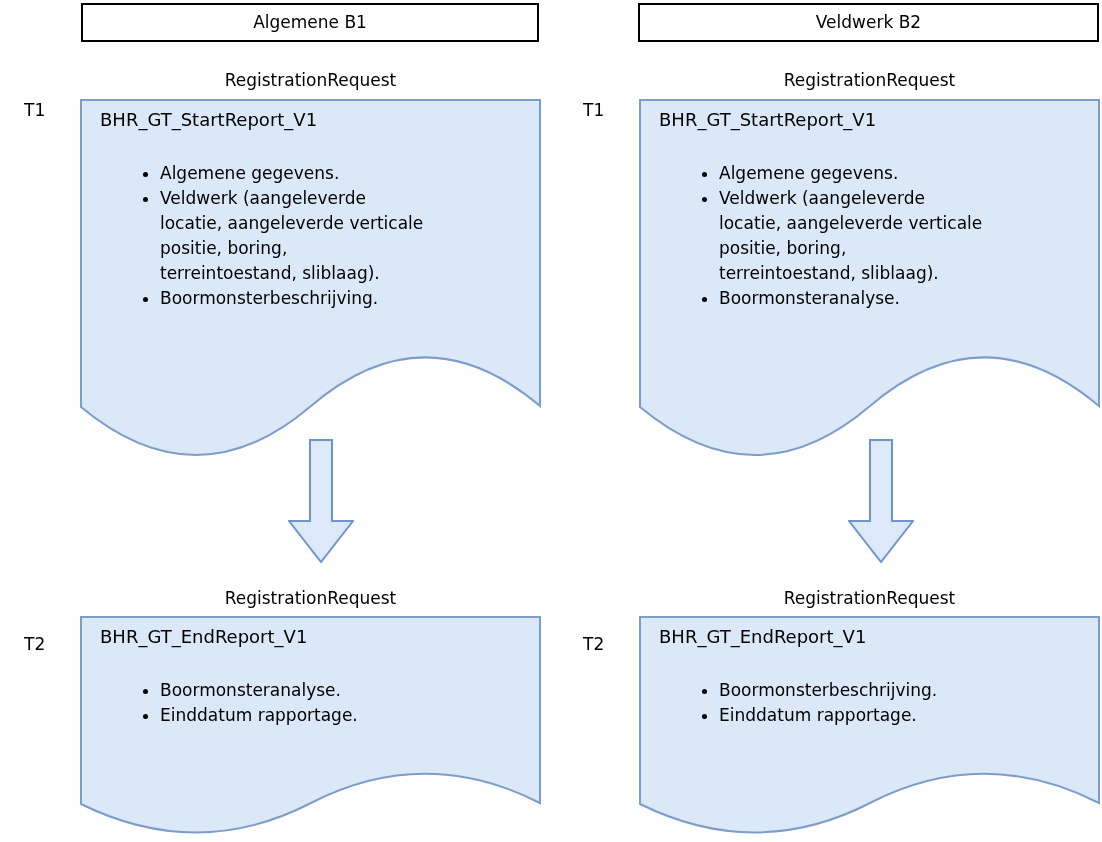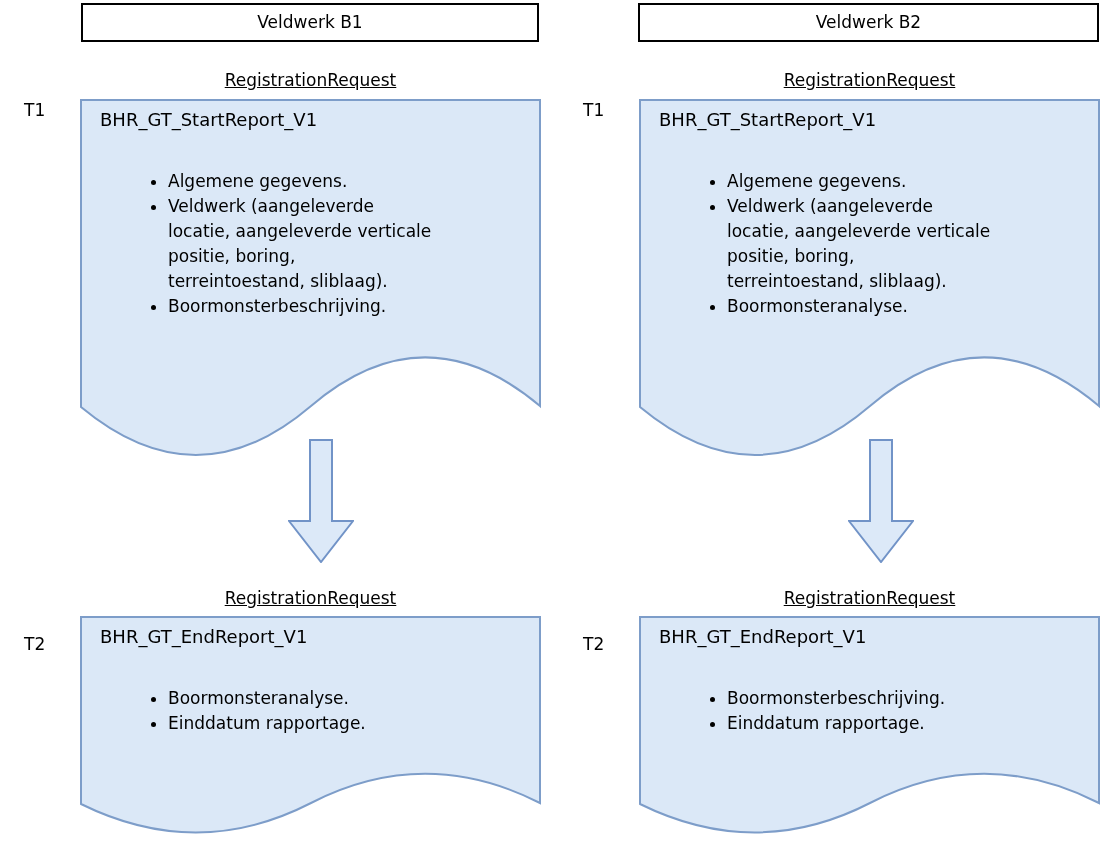--- a/index.html
+++ b/index.html
@@ -26,21 +26,20 @@
     line-height: 34px;
   }
   .c1 .hdr { left: 81px;  width: 458px; }
   .c2 .hdr { left: 638px; width: 461px; }
 
   .reqlabel {
     position: absolute;
     width: 461px;
     text-align: center;
     font-size: 17px;
-    text-decoration: underline;
   }
   .c1 .reqlabel { left: 80px; }
   .c2 .reqlabel { left: 639px; }
   .req-t1 { top: 70px; }
   .req-t2 { top: 588px; }
 
   .tlabel { position: absolute; font-size: 17px; }
   .c1 .tlabel { left: 24px; }
   .c2 .tlabel { left: 583px; }
   .t1 { top: 100px; }
@@ -66,21 +65,21 @@
     font-size: 18px;
     white-space: nowrap;
     margin-left: 16px;
   }
 
   .doc-bullets {
     position: absolute;
     left: 0;
     top: 62px;
     width: 385px;
-    margin: 8px;
+    margin: 0;
     padding: 0 0 0 80px;
     list-style: disc outside;
     font-size: 17px;
     line-height: 25px;
   }
   .doc-bullets li { white-space: pre-line; }
 
   .arrow { position: absolute; top: 439px; }
   .c1 .arrow { left: 288px; }
   .c2 .arrow { left: 848px; }
@@ -90,21 +89,21 @@
     stroke-width: 2;
     stroke-linejoin: miter;
   }
 </style>
 </head>
 <body>
 
 <div id="canvas">
 
   <div class="col c1">
-    <div class="hdr">Veldwerk B1</div>
+    <div class="hdr">Algemene B1</div>
 
     <div class="reqlabel req-t1">RegistrationRequest</div>
     <div class="tlabel t1">T1</div>
 
     <div class="docbox doc-top">
       <svg class="doc-shape" width="461" height="362" viewBox="0 0 461 362">
         <path d="M 1 1 L 460 1 L 460 307 C 383 242, 307 242, 231 307 C 155 372, 78 372, 1 308 Z"></path>
       </svg>
       <div class="doc-title">BHR_GT_StartReport_V1</div>
       <ul class="doc-bullets">

